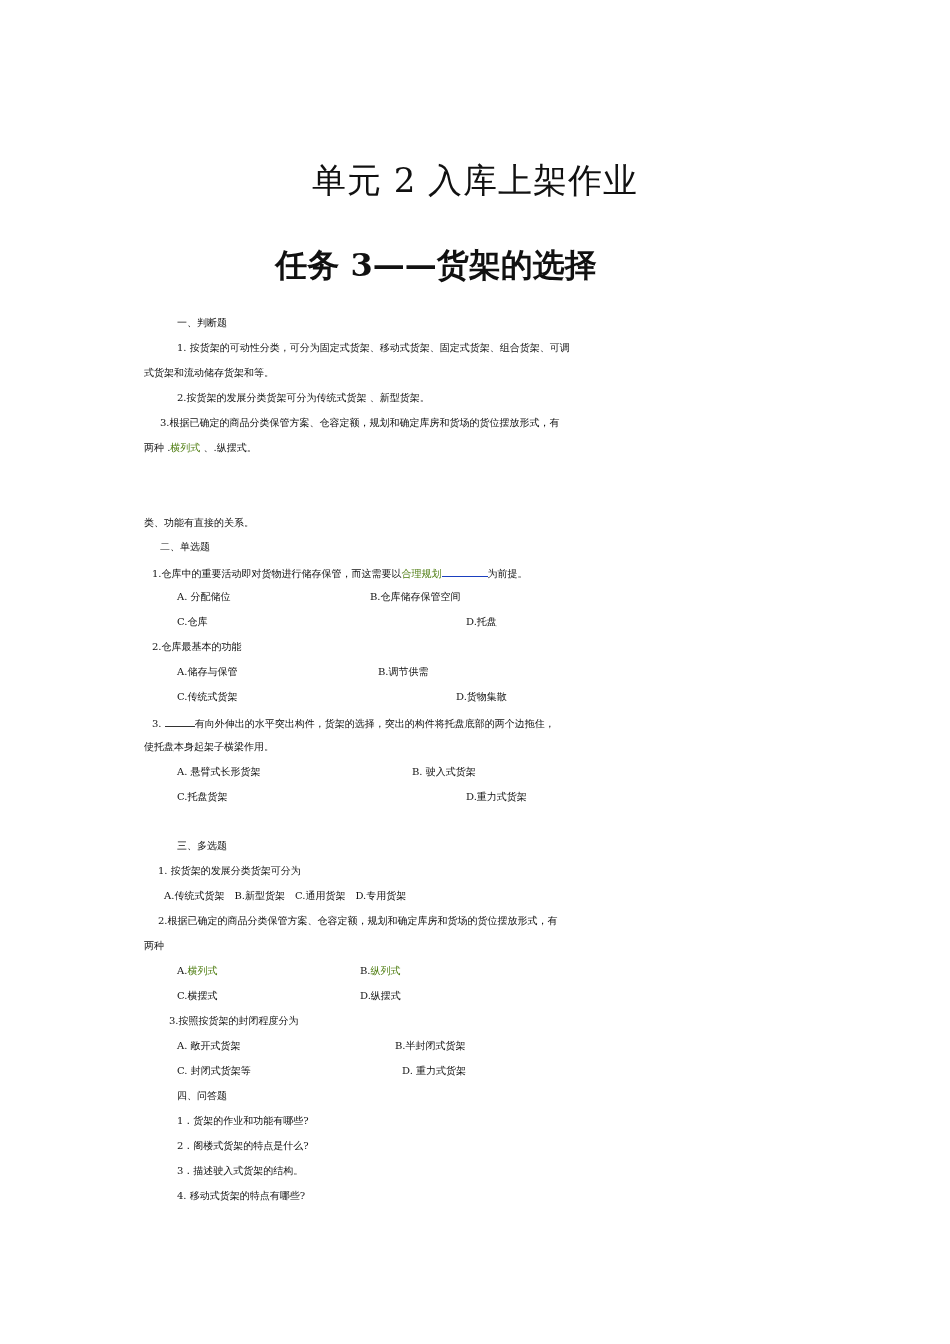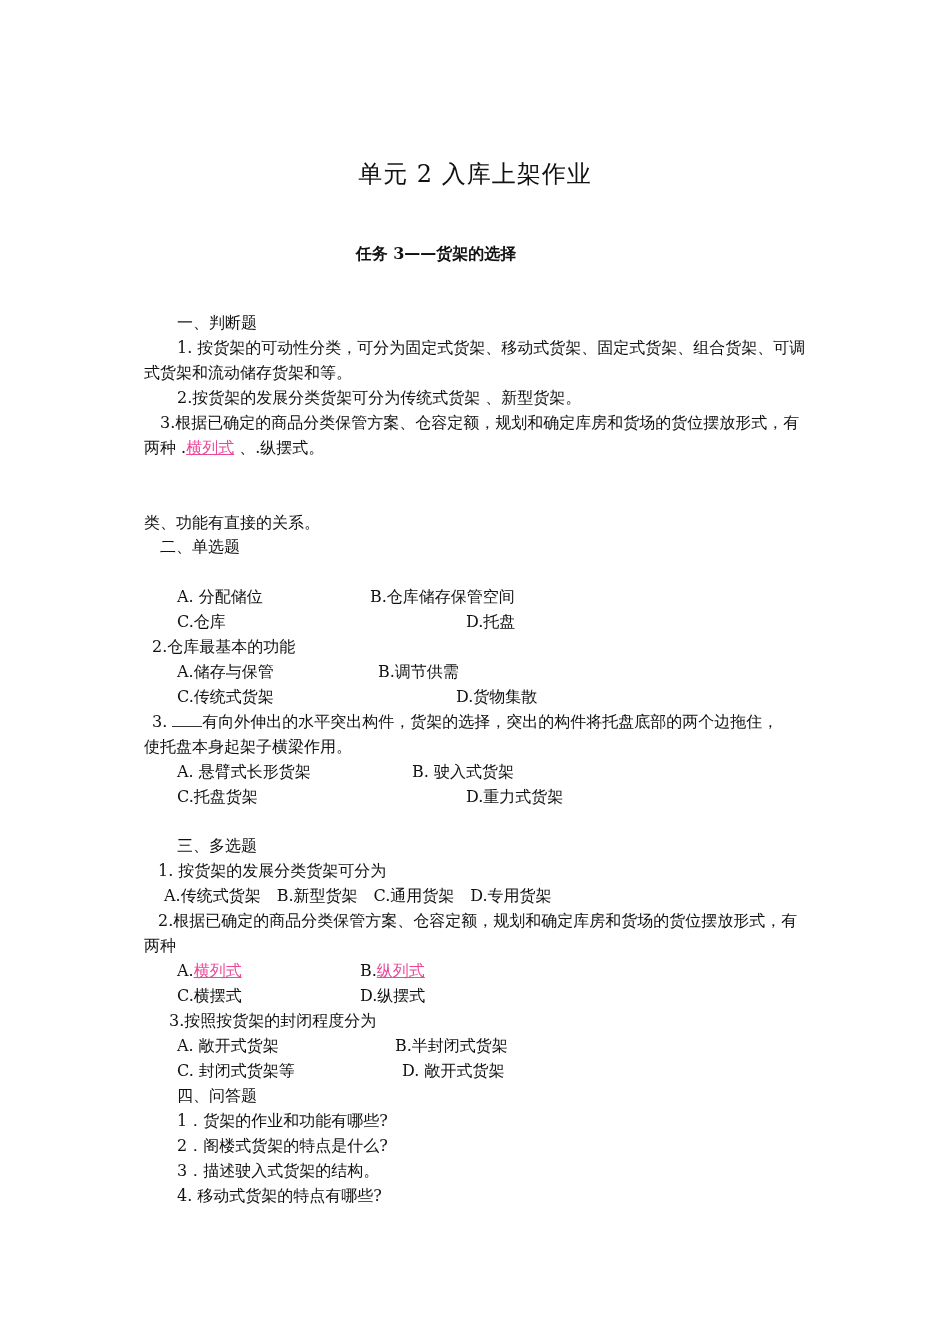--- a/index.html
+++ b/index.html
@@ -4,32 +4,32 @@
   <style>
     html, body { margin: 0; padding: 0; background: #ffffff; }
     body {
       width: 950px; height: 1344px; position: relative; overflow: hidden;
       font-family: "DejaVu Serif", "Liberation Serif", serif;
       color: #111;
     }
     .page { position: absolute; left: 0; top: 0; width: 950px; height: 1344px; }
     .title {
       position: absolute; left: 0; width: 950px; top: 158px;
-      text-align: center; font-size: 24px; font-weight: normal; letter-spacing: 1px;
+      text-align: center; font-size: 34px; font-weight: normal; letter-spacing: 1px;
       font-family: "DejaVu Serif", "Liberation Serif", serif;
     }
     .subtitle {
       position: absolute; left: 0; width: 872px; top: 244px;
-      text-align: center; font-size: 16px; font-weight: bold;
+      text-align: center; font-size: 32px; font-weight: bold;
       font-family: "DejaVu Serif", "Liberation Serif", serif;
     }
     .line {
-      position: absolute; font-size: 16px; line-height: 20px; white-space: nowrap;
+      position: absolute; font-size: 10px; line-height: 20px; white-space: nowrap;
     }
-    .link { color: #ec4899; text-decoration: underline; }
+    .link { color: #4d7c0f; }
     .blank {
       display: inline-block; border-bottom: 1px solid #1a3fbf; width: 46px; height: 14px; vertical-align: baseline;
     }
     .blank-dark {
       display: inline-block; border-bottom: 1px solid #333; width: 30px; height: 14px; vertical-align: baseline;
     }
   </style>
 </head>
 <body>
 
@@ -41,20 +41,23 @@
   <div class="line" style="left:177px;top:338px;">1. 按货架的可动性分类，可分为固定式货架、移动式货架、固定式货架、组合货架、可调</div>
   <div class="line" style="left:144px;top:363px;">式货架和流动储存货架和等。</div>
   <div class="line" style="left:177px;top:388px;">2.按货架的发展分类货架可分为传统式货架 、新型货架。</div>
   <div class="line" style="left:160px;top:413px;">3.根据已确定的商品分类保管方案、仓容定额，规划和确定库房和货场的货位摆放形式，有</div>
   <div class="line" style="left:144px;top:438px;">
     <span>两种 .</span><span class="link">横列式</span><span> 、.纵摆式。</span>
   </div>
   <div class="line" style="left:144px;top:513px;">类、功能有直接的关系。</div>
 
   <div class="line" style="left:160px;top:537px;">二、单选题</div>
+  <div class="line" style="left:152px;top:562px;">
+    <span>1.仓库中的重要活动即对货物进行储存保管，而这需要以</span><span class="link">合理规划</span><span class="blank"></span><span>为前提。</span>
+  </div>
   <div class="line" style="left:177px;top:587px;">A. 分配储位</div>
   <div class="line" style="left:370px;top:587px;">B.仓库储存保管空间</div>
   <div class="line" style="left:177px;top:612px;">C.仓库</div>
   <div class="line" style="left:466px;top:612px;">D.托盘</div>
   <div class="line" style="left:152px;top:637px;">2.仓库最基本的功能</div>
   <div class="line" style="left:177px;top:662px;text-align:right;">A.储存与保管</div>
   <div class="line" style="left:378px;top:662px;">B.调节供需</div>
   <div class="line" style="left:177px;top:687px;">C.传统式货架</div>
   <div class="line" style="left:456px;top:687px;">D.货物集散</div>
   <div class="line" style="left:152px;top:712px;">
@@ -80,20 +83,20 @@
   <div class="line" style="left:177px;top:986px;">
     <span>C.</span><span>横摆式</span>
   </div>
   <div class="line" style="left:360px;top:986px;">
     <span>D.</span><span>纵摆式</span>
   </div>
   <div class="line" style="left:169px;top:1011px;">3.按照按货架的封闭程度分为</div>
   <div class="line" style="left:177px;top:1036px;">A. 敞开式货架</div>
   <div class="line" style="left:395px;top:1036px;">B.半封闭式货架</div>
   <div class="line" style="left:177px;top:1061px;">C. 封闭式货架等</div>
-  <div class="line" style="left:402px;top:1061px;">D. 敞开式货架</div>
+  <div class="line" style="left:402px;top:1061px;">D. 重力式货架</div>
 
   <div class="line" style="left:177px;top:1086px;">四、问答题</div>
   <div class="line" style="left:177px;top:1111px;">1．货架的作业和功能有哪些?</div>
   <div class="line" style="left:177px;top:1136px;">2．阁楼式货架的特点是什么?</div>
   <div class="line" style="left:177px;top:1161px;">3．描述驶入式货架的结构。</div>
   <div class="line" style="left:177px;top:1186px;">4. 移动式货架的特点有哪些?</div>
 </div>
 
 </body></html>

